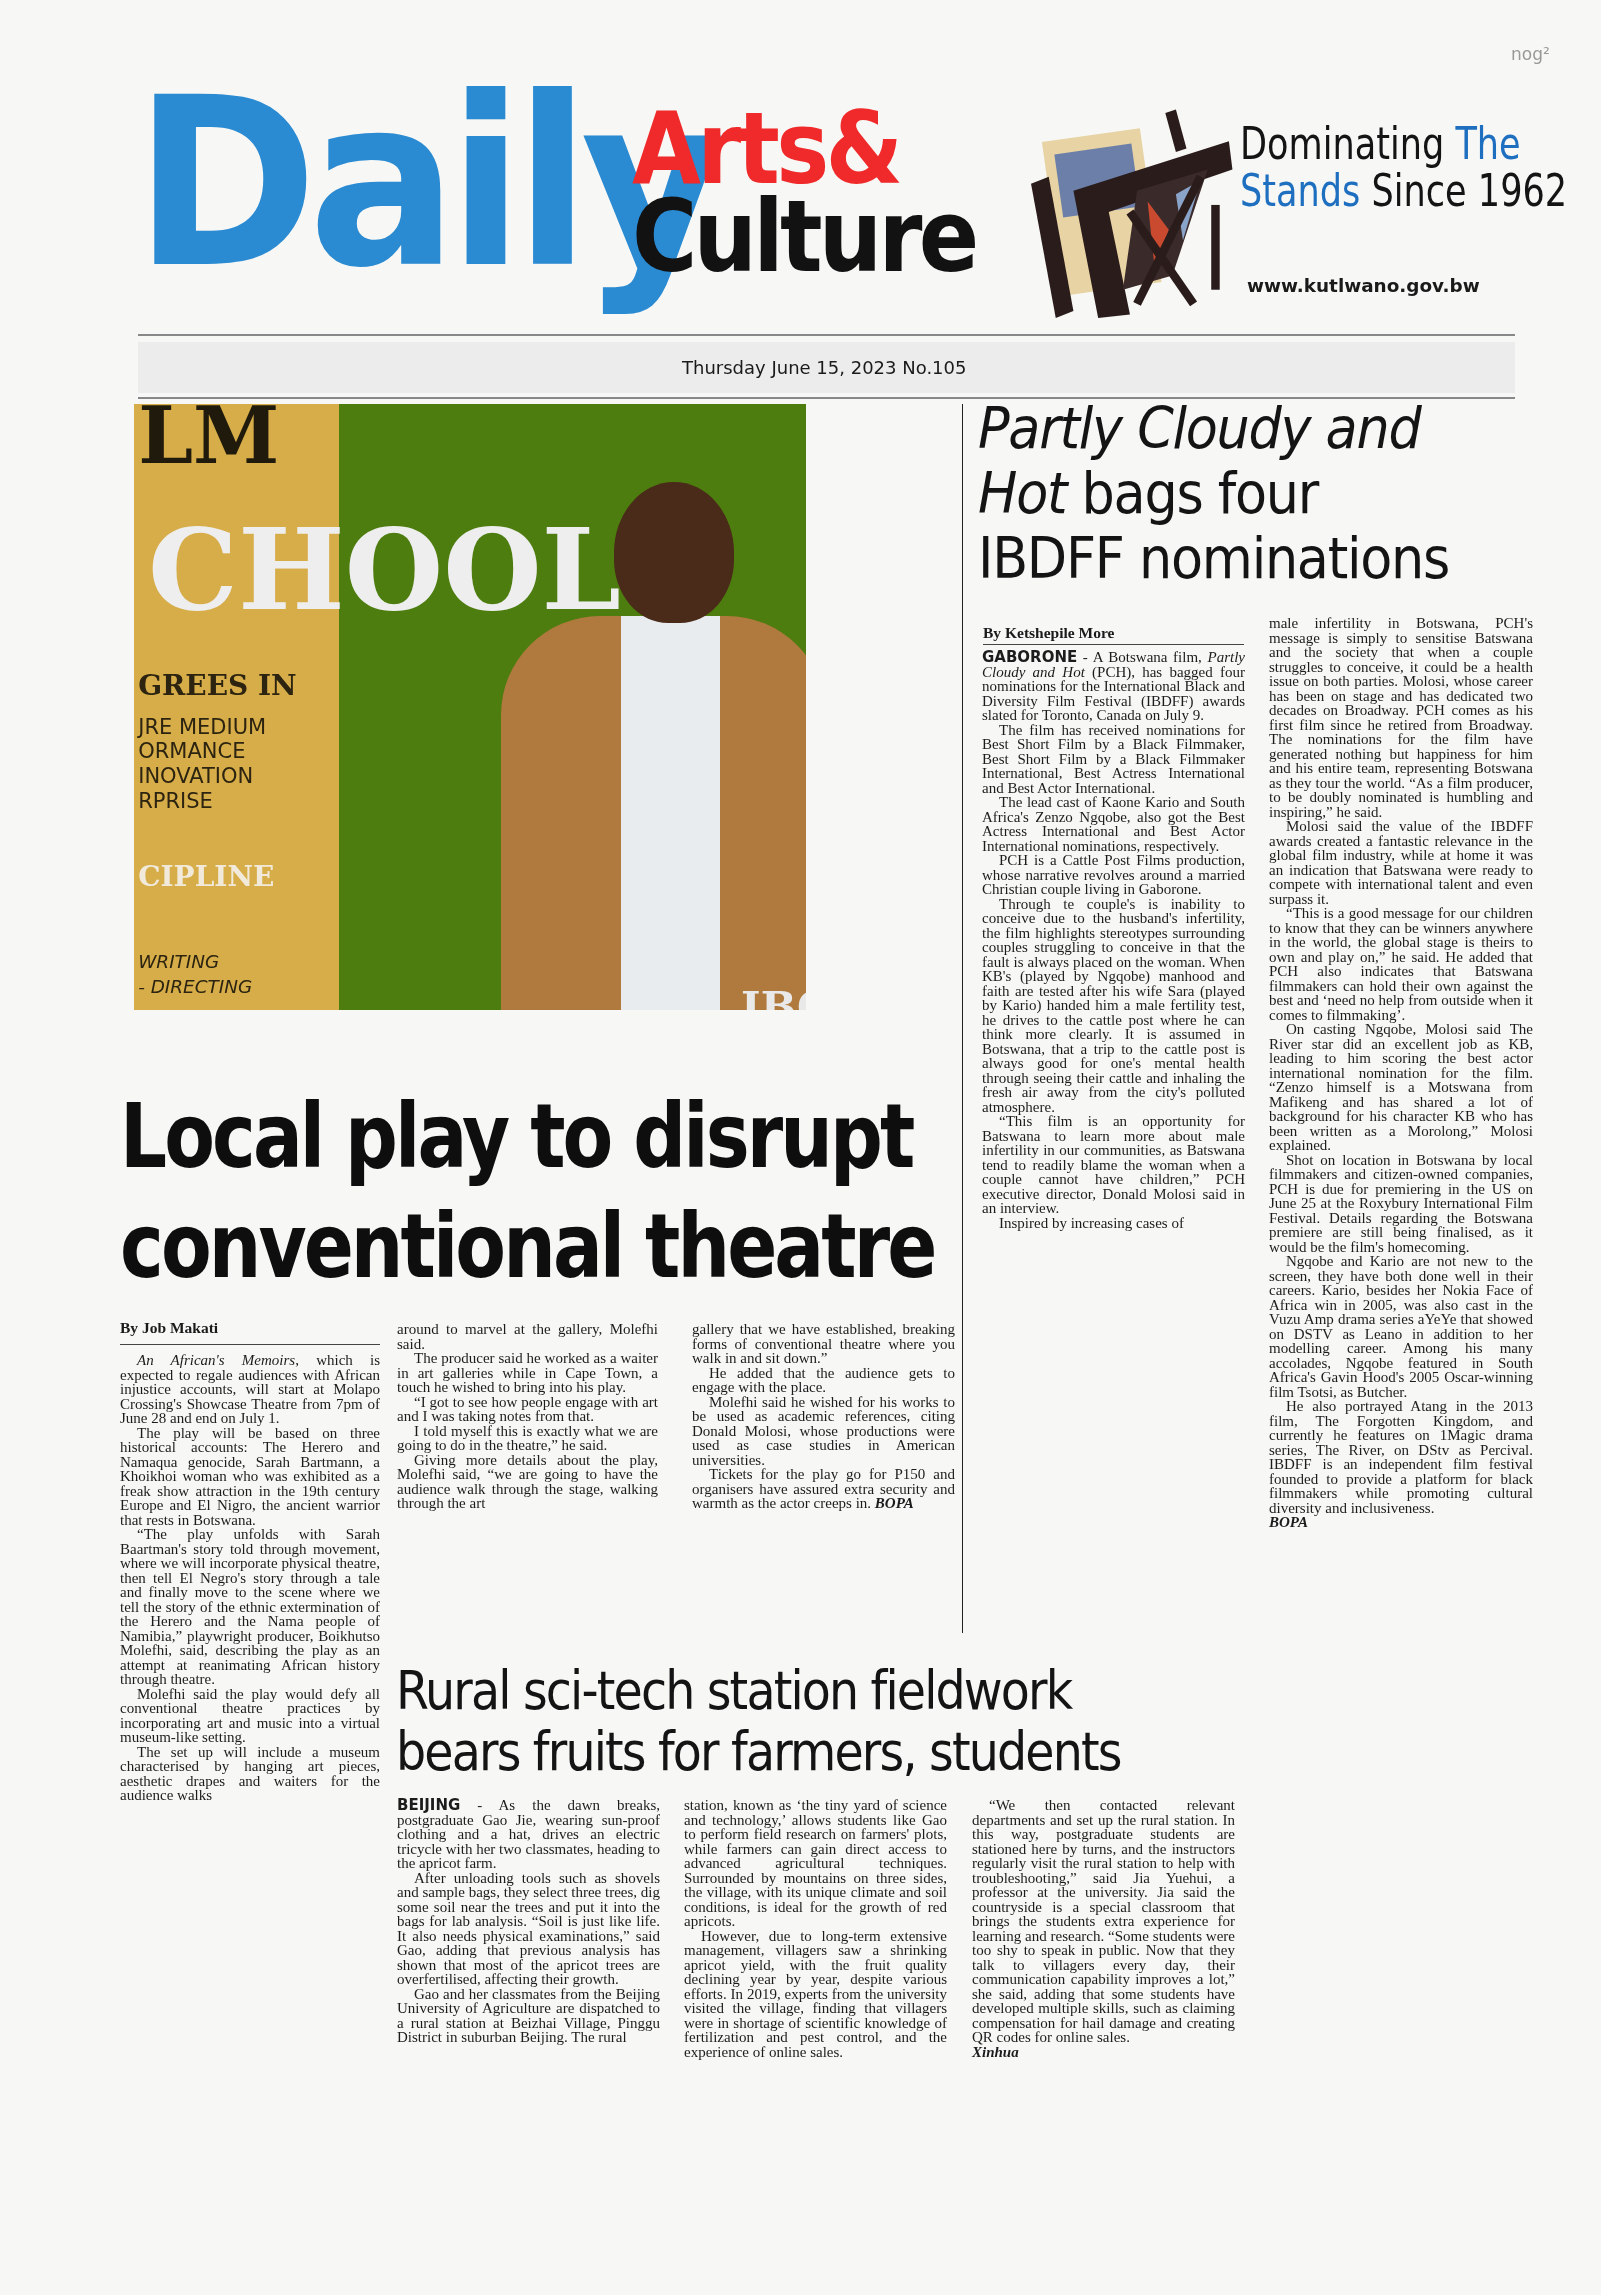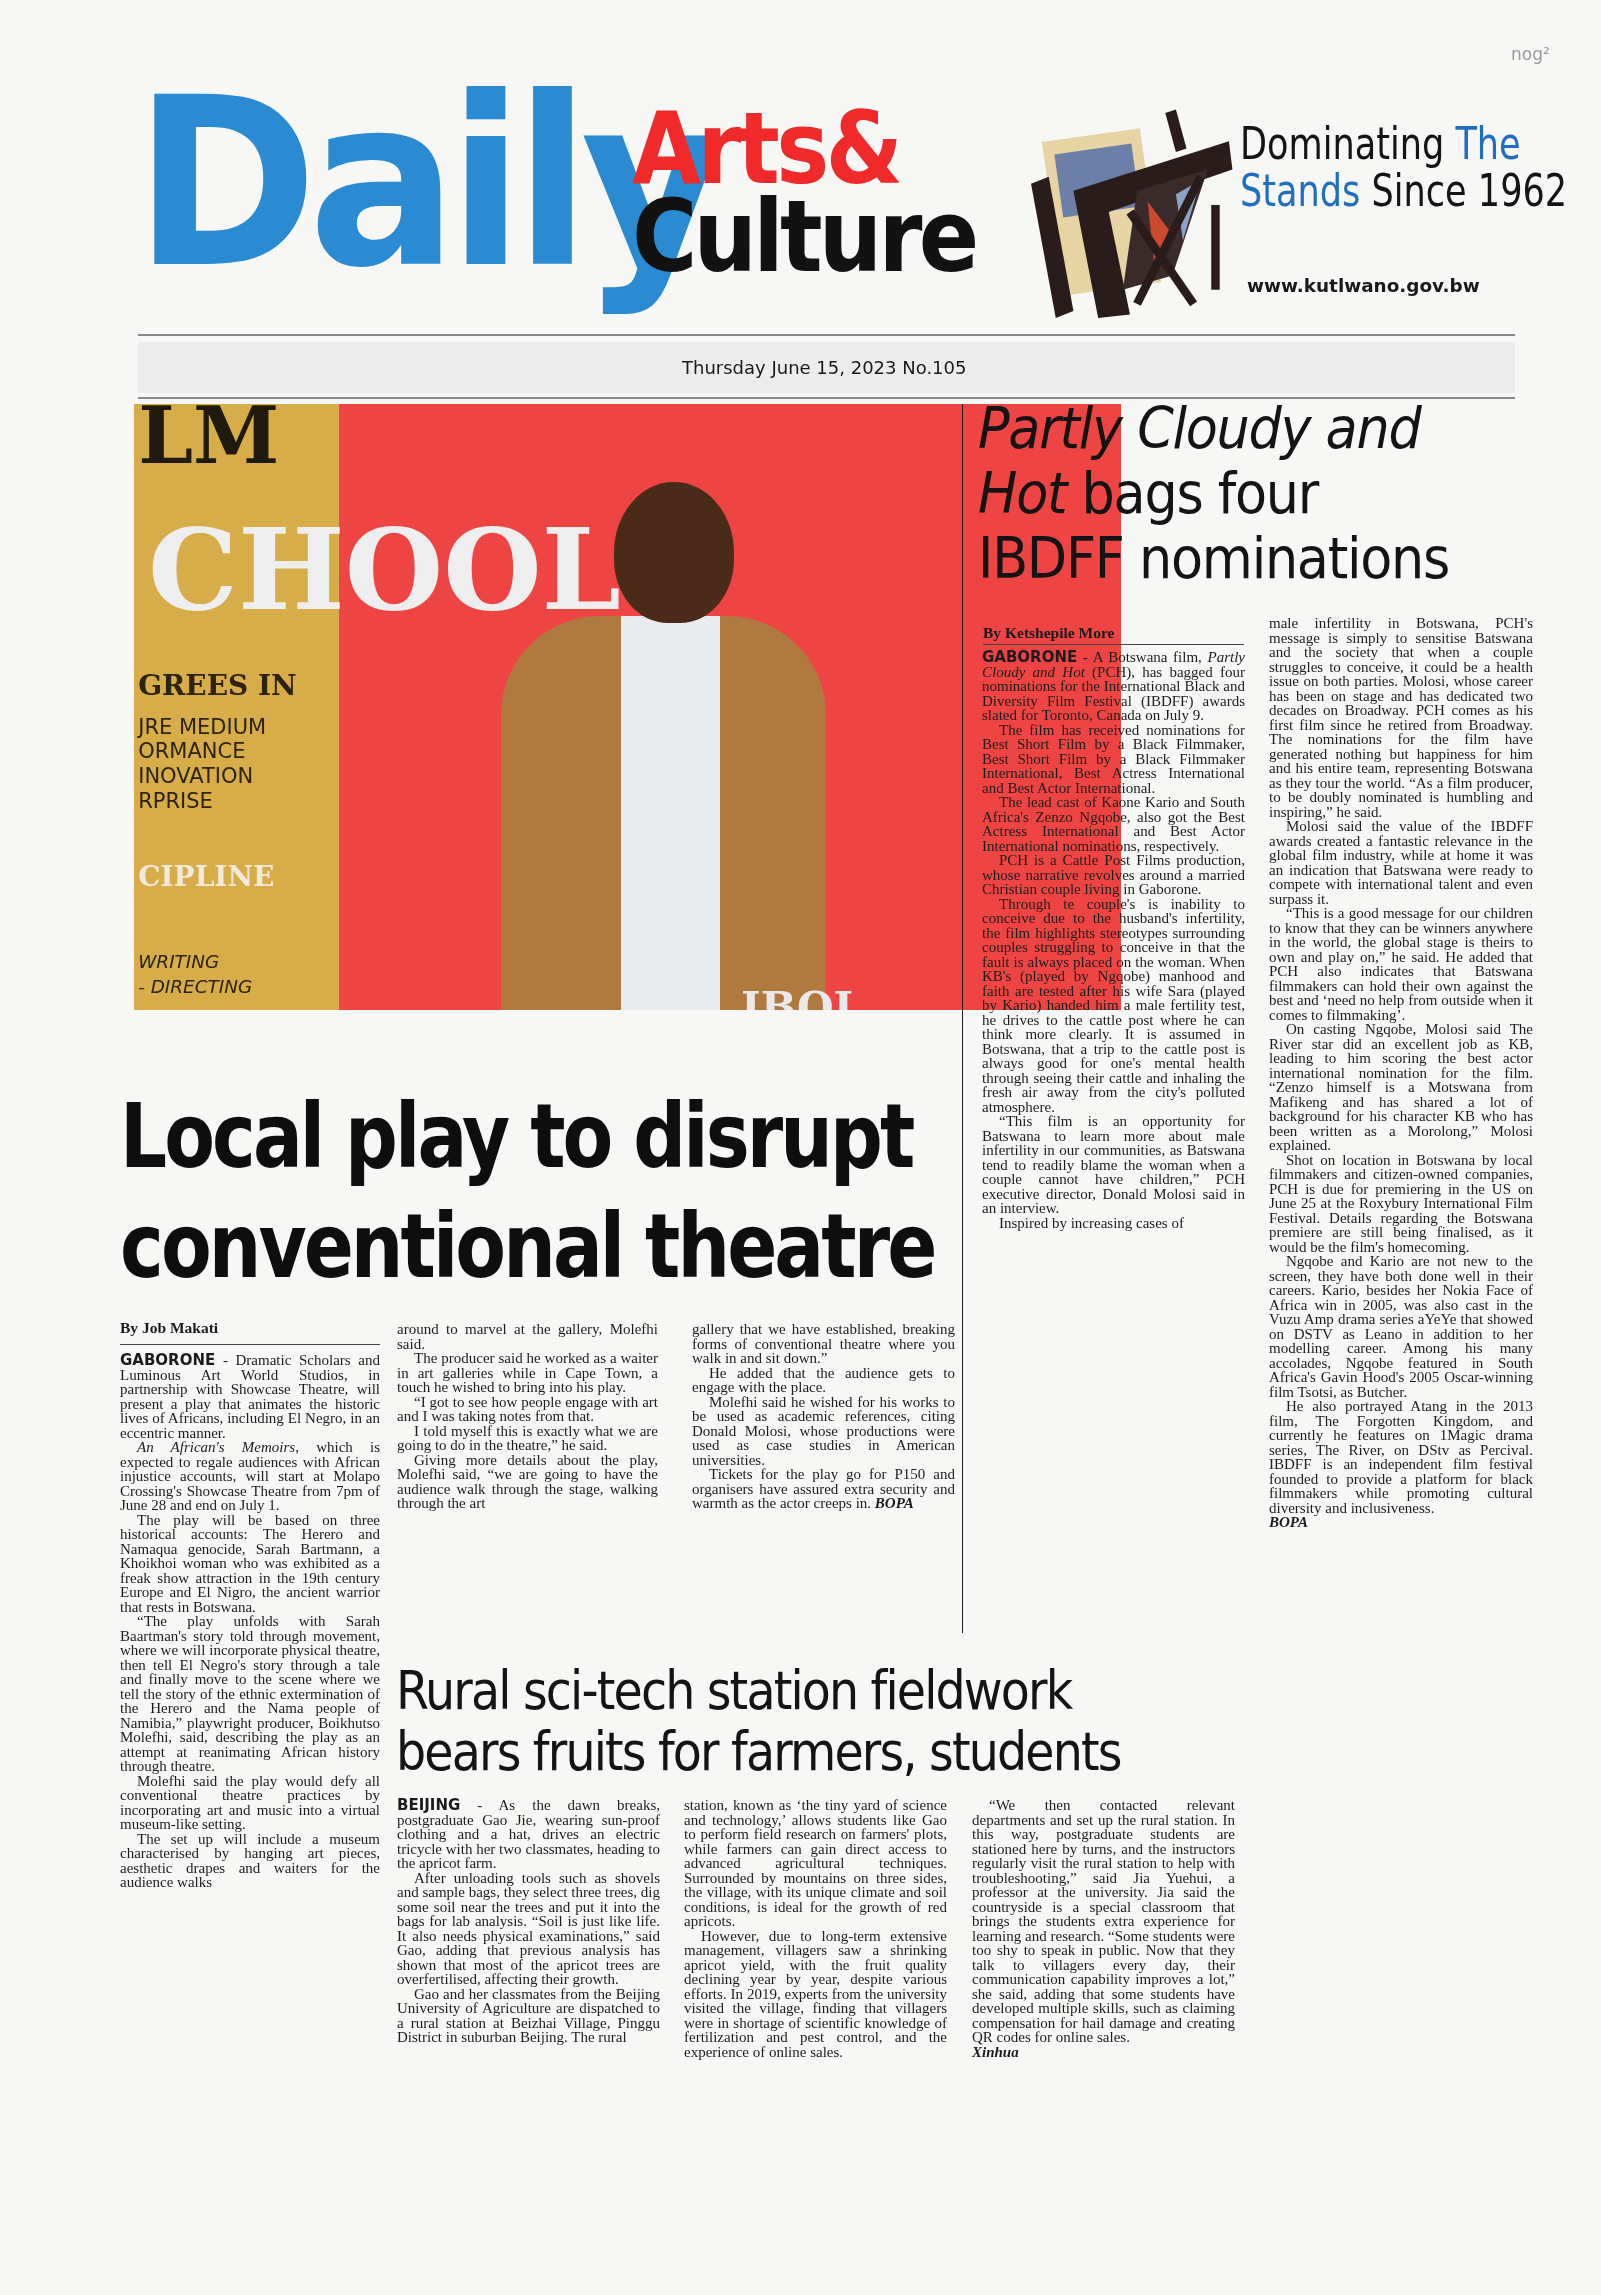--- a/index.html
+++ b/index.html
@@ -15,21 +15,21 @@
   .slogan { position: absolute; left: 1240px; top: 120px; font-family: "DejaVu Sans", sans-serif; font-size: 45px; line-height: 1.05; color: #141414; transform: scaleX(0.78); transform-origin: left top; white-space: nowrap; }
   .slogan .blue { color: #1f6fc0; }
   .site-url { position: absolute; left: 1247px; top: 275px; font-family: "DejaVu Sans", sans-serif; font-weight: bold; font-size: 18.4px; color: #1a1a1a; }
   .date-rule-top { position: absolute; left: 138px; top: 334px; width: 1377px; height: 2.1px; background: #888; }
   .date-band { position: absolute; left: 138px; top: 342px; width: 1377px; height: 51px; background: #ececec; }
   .date-line { position: absolute; left: 682px; top: 357px; font-family: "DejaVu Sans", sans-serif; font-weight: normal; font-size: 18px; color: #1a1a1a; }
   .date-rule-bot { position: absolute; left: 138px; top: 397px; width: 1377px; height: 2.1px; background: #888; }
   .corner-note { position: absolute; left: 1511px; top: 44px; font-family: "DejaVu Sans", sans-serif; font-size: 17px; color: #999; }
 
   
-  .photo { position: absolute; left: 134px; top: 404px; width: 987px; height: 606px; overflow: hidden; background: #ef4444; }
+  .photo { position: absolute; left: 134px; top: 404px; width: 672px; height: 606px; overflow: hidden; background: #4d7c0f; }
   .photo .banner { position: absolute; left: 0; top: 0; width: 205px; height: 606px; background: #d7ad49; }
   .photo .banner-text { position: absolute; left: 4.2px; font-family: "DejaVu Serif", serif; font-weight: bold; color: #2c2410; white-space: nowrap; }
   .photo .big-letters { position: absolute; left: 14px; top: 99px; font-family: "DejaVu Serif", serif; font-weight: bold; font-size: 113px; color: #eeeeee; }
   .photo .person-head { position: absolute; left: 480px; top: 78px; width: 120px; height: 141px; border-radius: 50% 50% 45% 45%; background: #4a2a18; }
   .photo .jacket { position: absolute; left: 367px; top: 212px; width: 325px; height: 396px; border-radius: 99px 99px 0 0; background: #b07a3e; }
   .photo .shirt { position: absolute; left: 487px; top: 212px; width: 99px; height: 396px; background: #e8ecef; }
   .photo .ibol { position: absolute; left: 607px; top: 579px; font-family: "DejaVu Serif", serif; font-weight: bold; font-size: 42px; color: #e9e9e9; }
 
   .caption { position: absolute; left: 134px; top: 1014px; width: 826px; font-size: 15.5px; line-height: 20px; }
   .caption .cap-main { font-style: italic; font-weight: bold; }
@@ -108,21 +108,20 @@
 
   <div class="hl-local">
     <div>Local play to disrupt</div>
     <div>conventional theatre</div>
   </div>
 
   <div class="byline" style="left:120px;top:1319px;">By Job Makati</div>
   <div class="byline-rule" style="left:120px;top:1344px;width:260px;"></div>
 
   <div class="col" style="left:120px;top:1353px;width:260px;">
-    <p class="lead"><span class="dateline">GABORONE</span><span> -  Dramatic Scholars and Luminous Art World Studios, in partnership with Showcase Theatre, will present a play that animates the historic lives of Africans, including El Negro, in an eccentric manner.</span></p>
     <p><span class="it">An African's Memoirs</span><span>, which is expected to regale audiences with African injustice accounts, will start at Molapo Crossing's Showcase Theatre from 7pm of June 28 and end on July 1.</span></p>
     <p>The play will be based on three historical accounts: The Herero and Namaqua genocide, Sarah Bartmann, a Khoikhoi woman who was exhibited as a freak show attraction in the 19th century Europe and El Nigro, the ancient warrior that rests in Botswana.</p>
     <p>“The play unfolds with Sarah Baartman's story told through movement, where we will incorporate physical theatre, then tell El Negro's story through a tale and finally move to the scene where we tell the story of the ethnic extermination of the Herero and the Nama people of Namibia,” playwright producer, Boikhutso Molefhi, said, describing the play as an attempt at reanimating African history through theatre.</p>
     <p>Molefhi said the play would defy all conventional theatre practices by incorporating art and music into a virtual museum-like setting.</p>
     <p>The set up will include a museum characterised by hanging art pieces, aesthetic drapes and waiters for the audience walks</p>
   </div>
 
   <div class="col" style="left:397px;top:1322px;width:261px;">
     <p class="lead">around to marvel at the gallery, Molefhi said.</p>
     <p>The producer said he worked as a waiter in art galleries while in Cape Town, a touch he wished to bring into his play.</p>

